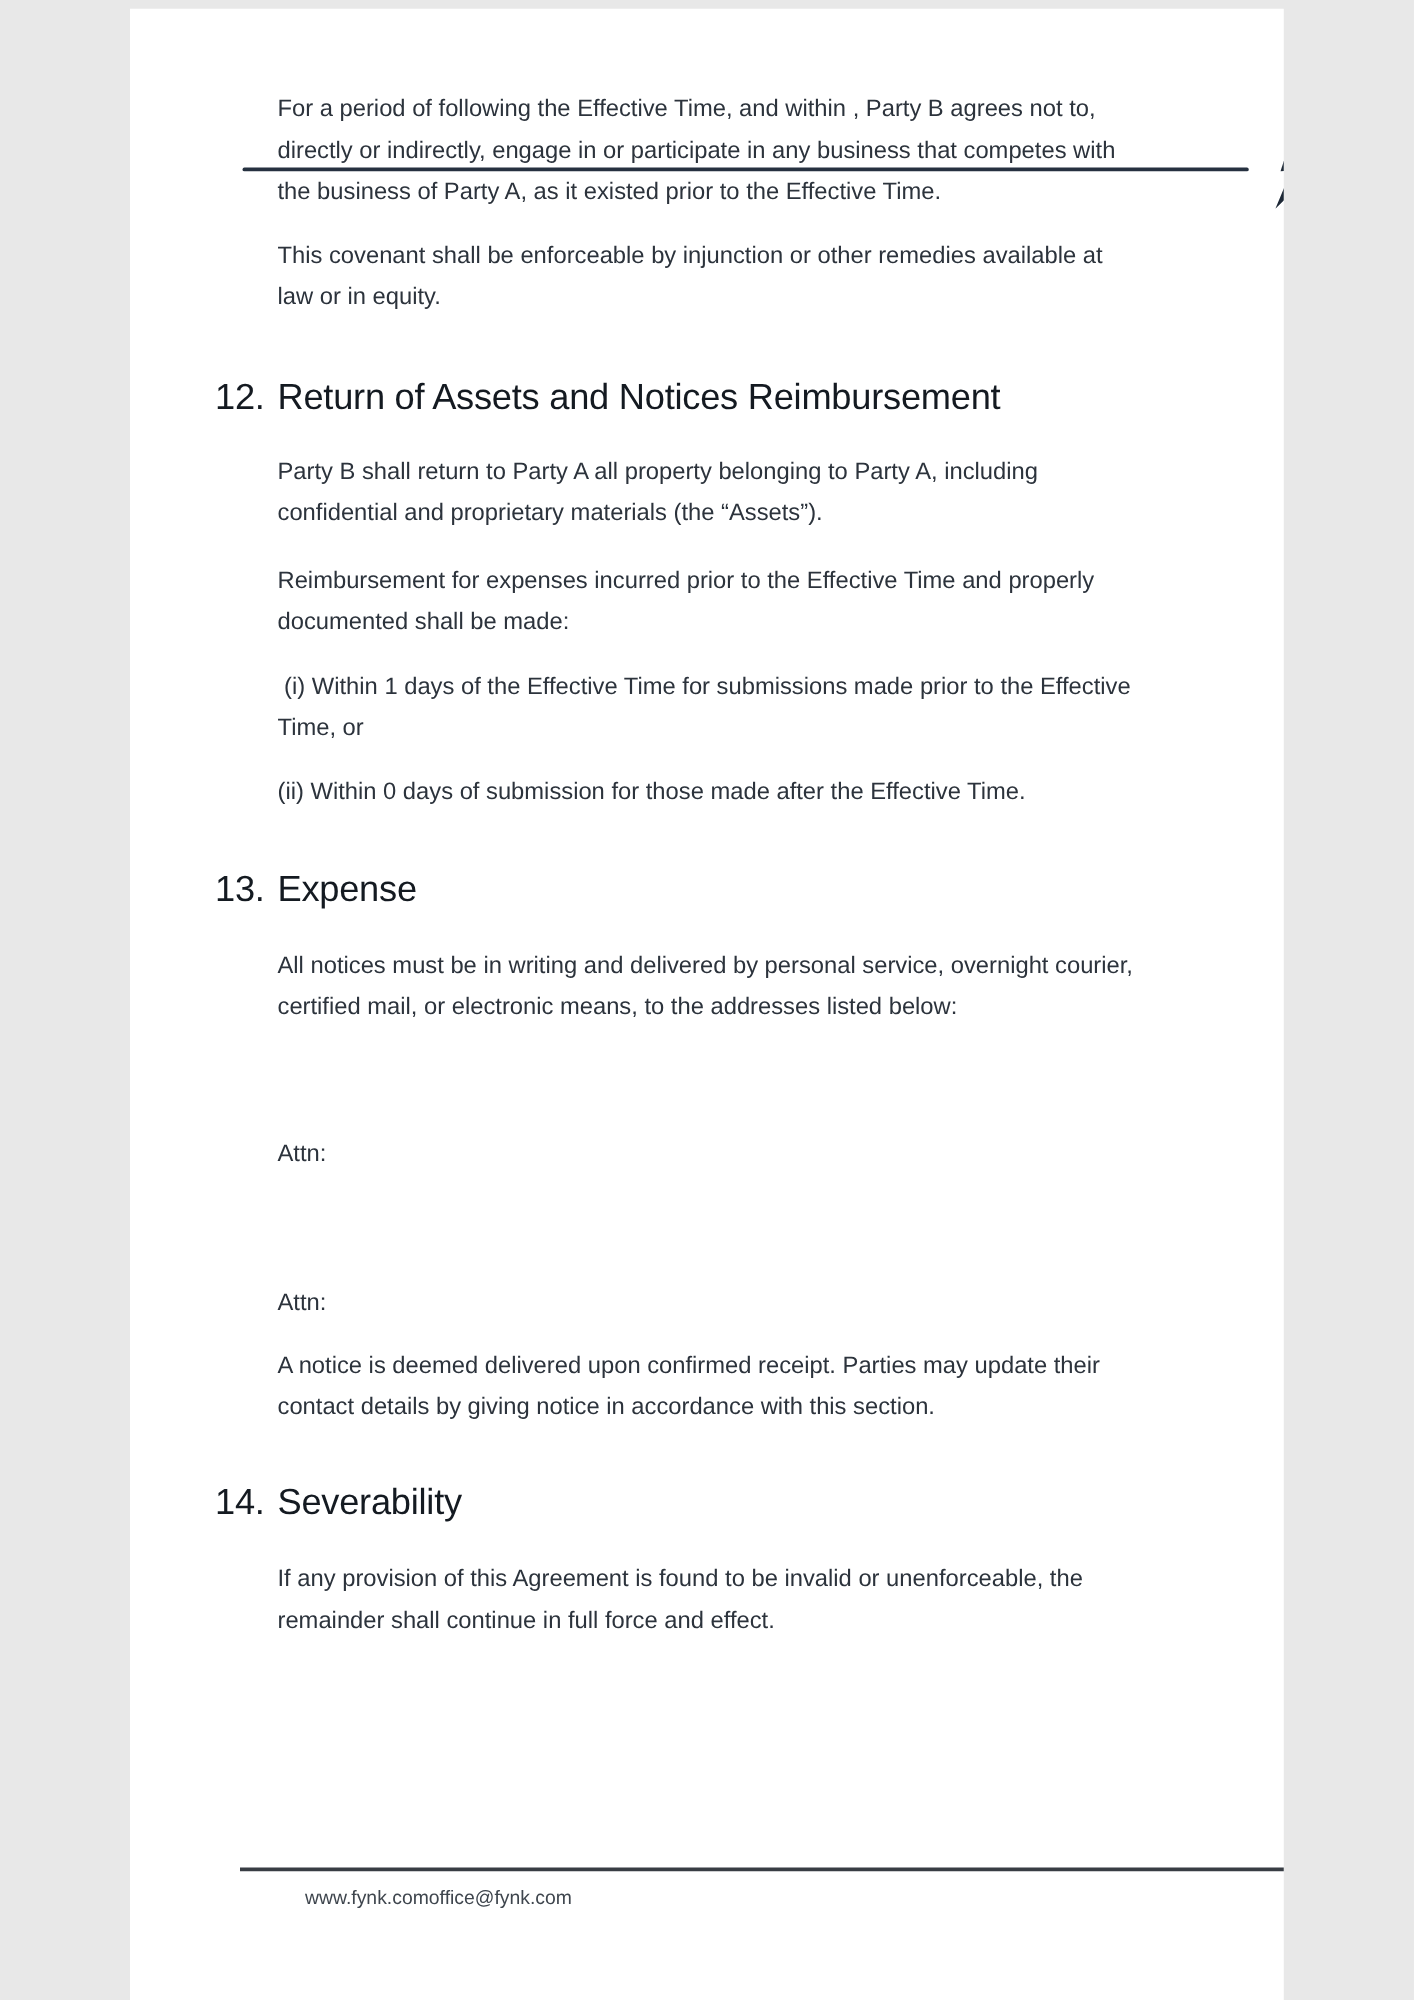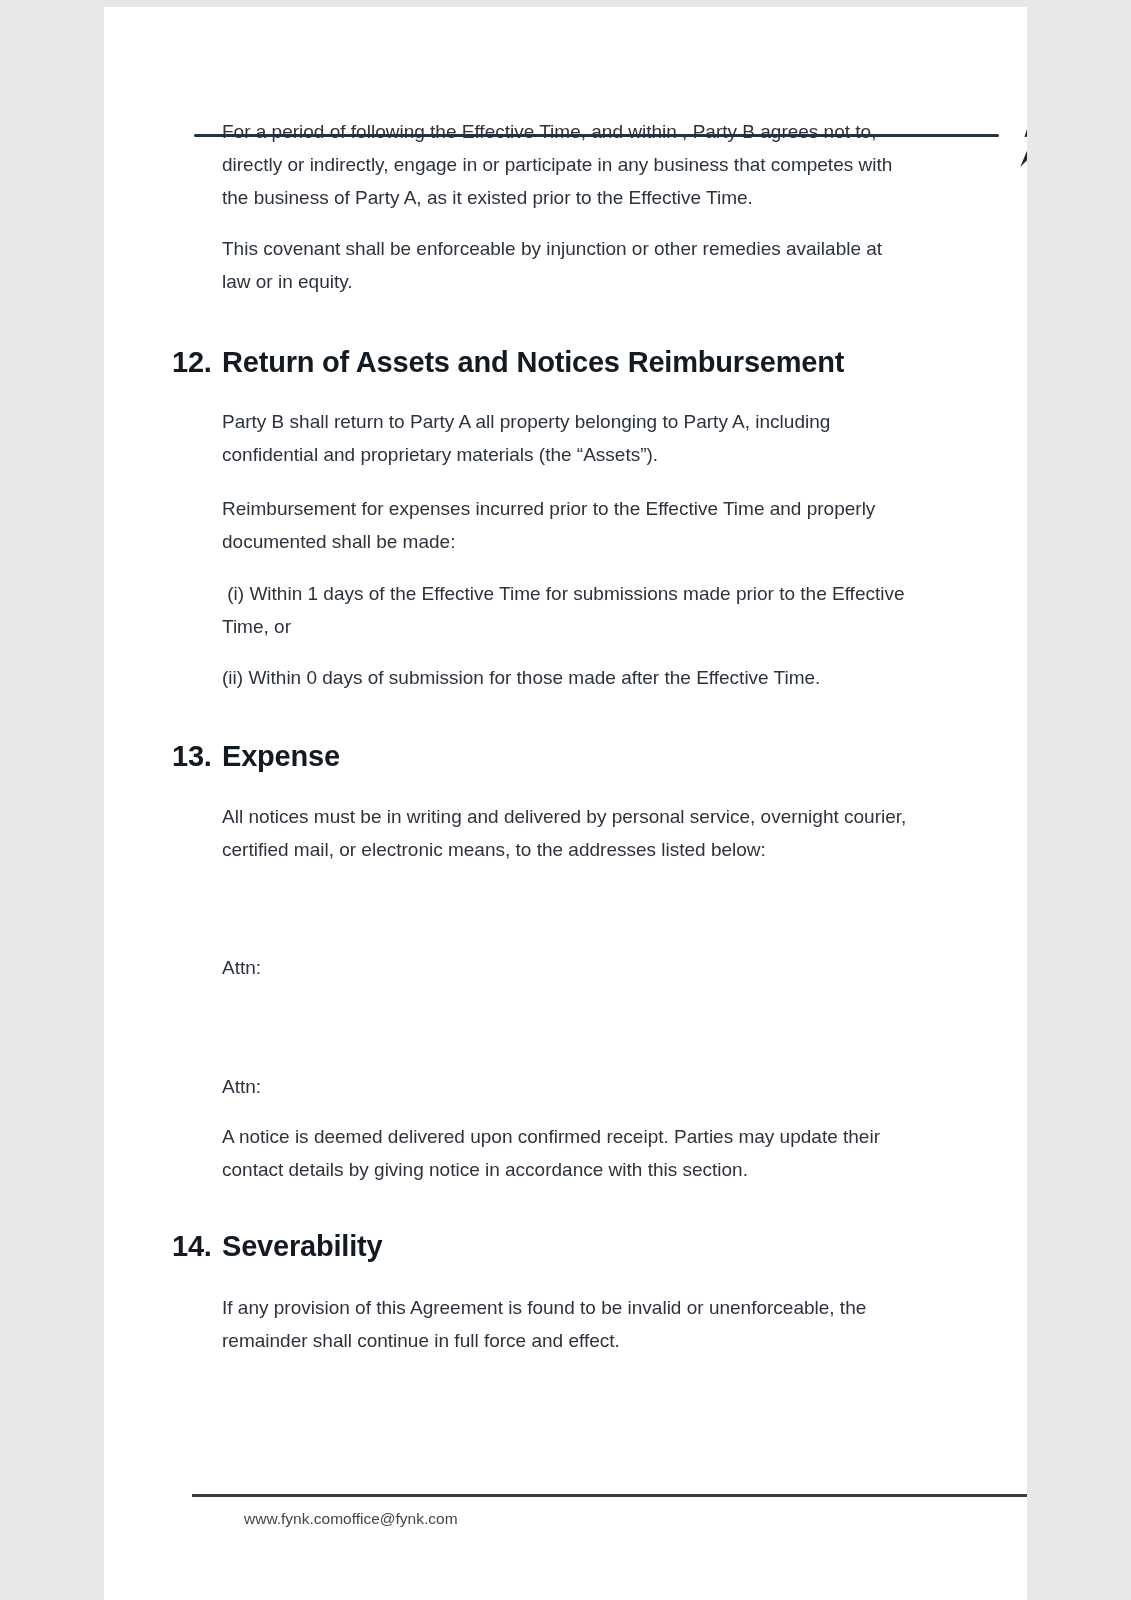--- a/index.html
+++ b/index.html
@@ -24,29 +24,29 @@
   }
   .logo svg { width:52px; height:62px; display:block; }
   .logo-text {
     font-size:42px; font-weight:700; line-height:46px;
     letter-spacing:-1px; color:#1d2836;
     transform:scaleX(.84); transform-origin:left center;
     white-space:nowrap;
   }
 
   
-  .content { padding:108px 112px 0 118px; }
+  .content { padding:64px 112px 0 118px; }
   .para {
     margin:0; font-size:19px; line-height:33px;
     color:#2c333c; white-space:pre-wrap;
   }
   .heading {
     display:flex; align-items:flex-start;
     margin:0 0 0 -50px;
-    font-size:29px; line-height:38px; font-weight:700;
+    font-size:29px; line-height:38px; font-weight:400;
     color:#141a21; letter-spacing:-0.2px;
   }
   .hnum { width:50px; flex:none; }
 
   .mt-17{margin-top:17px}.mt-18{margin-top:18px}.mt-19{margin-top:19px}
   .mt-21{margin-top:21px}.mt-24{margin-top:24px}.mt-25{margin-top:25px}
   .mt-26{margin-top:26px}.mt-41{margin-top:41px}.mt-43{margin-top:43px}
   .mt-45{margin-top:45px}.mt-85{margin-top:85px}.mt-86{margin-top:86px}
 
   

